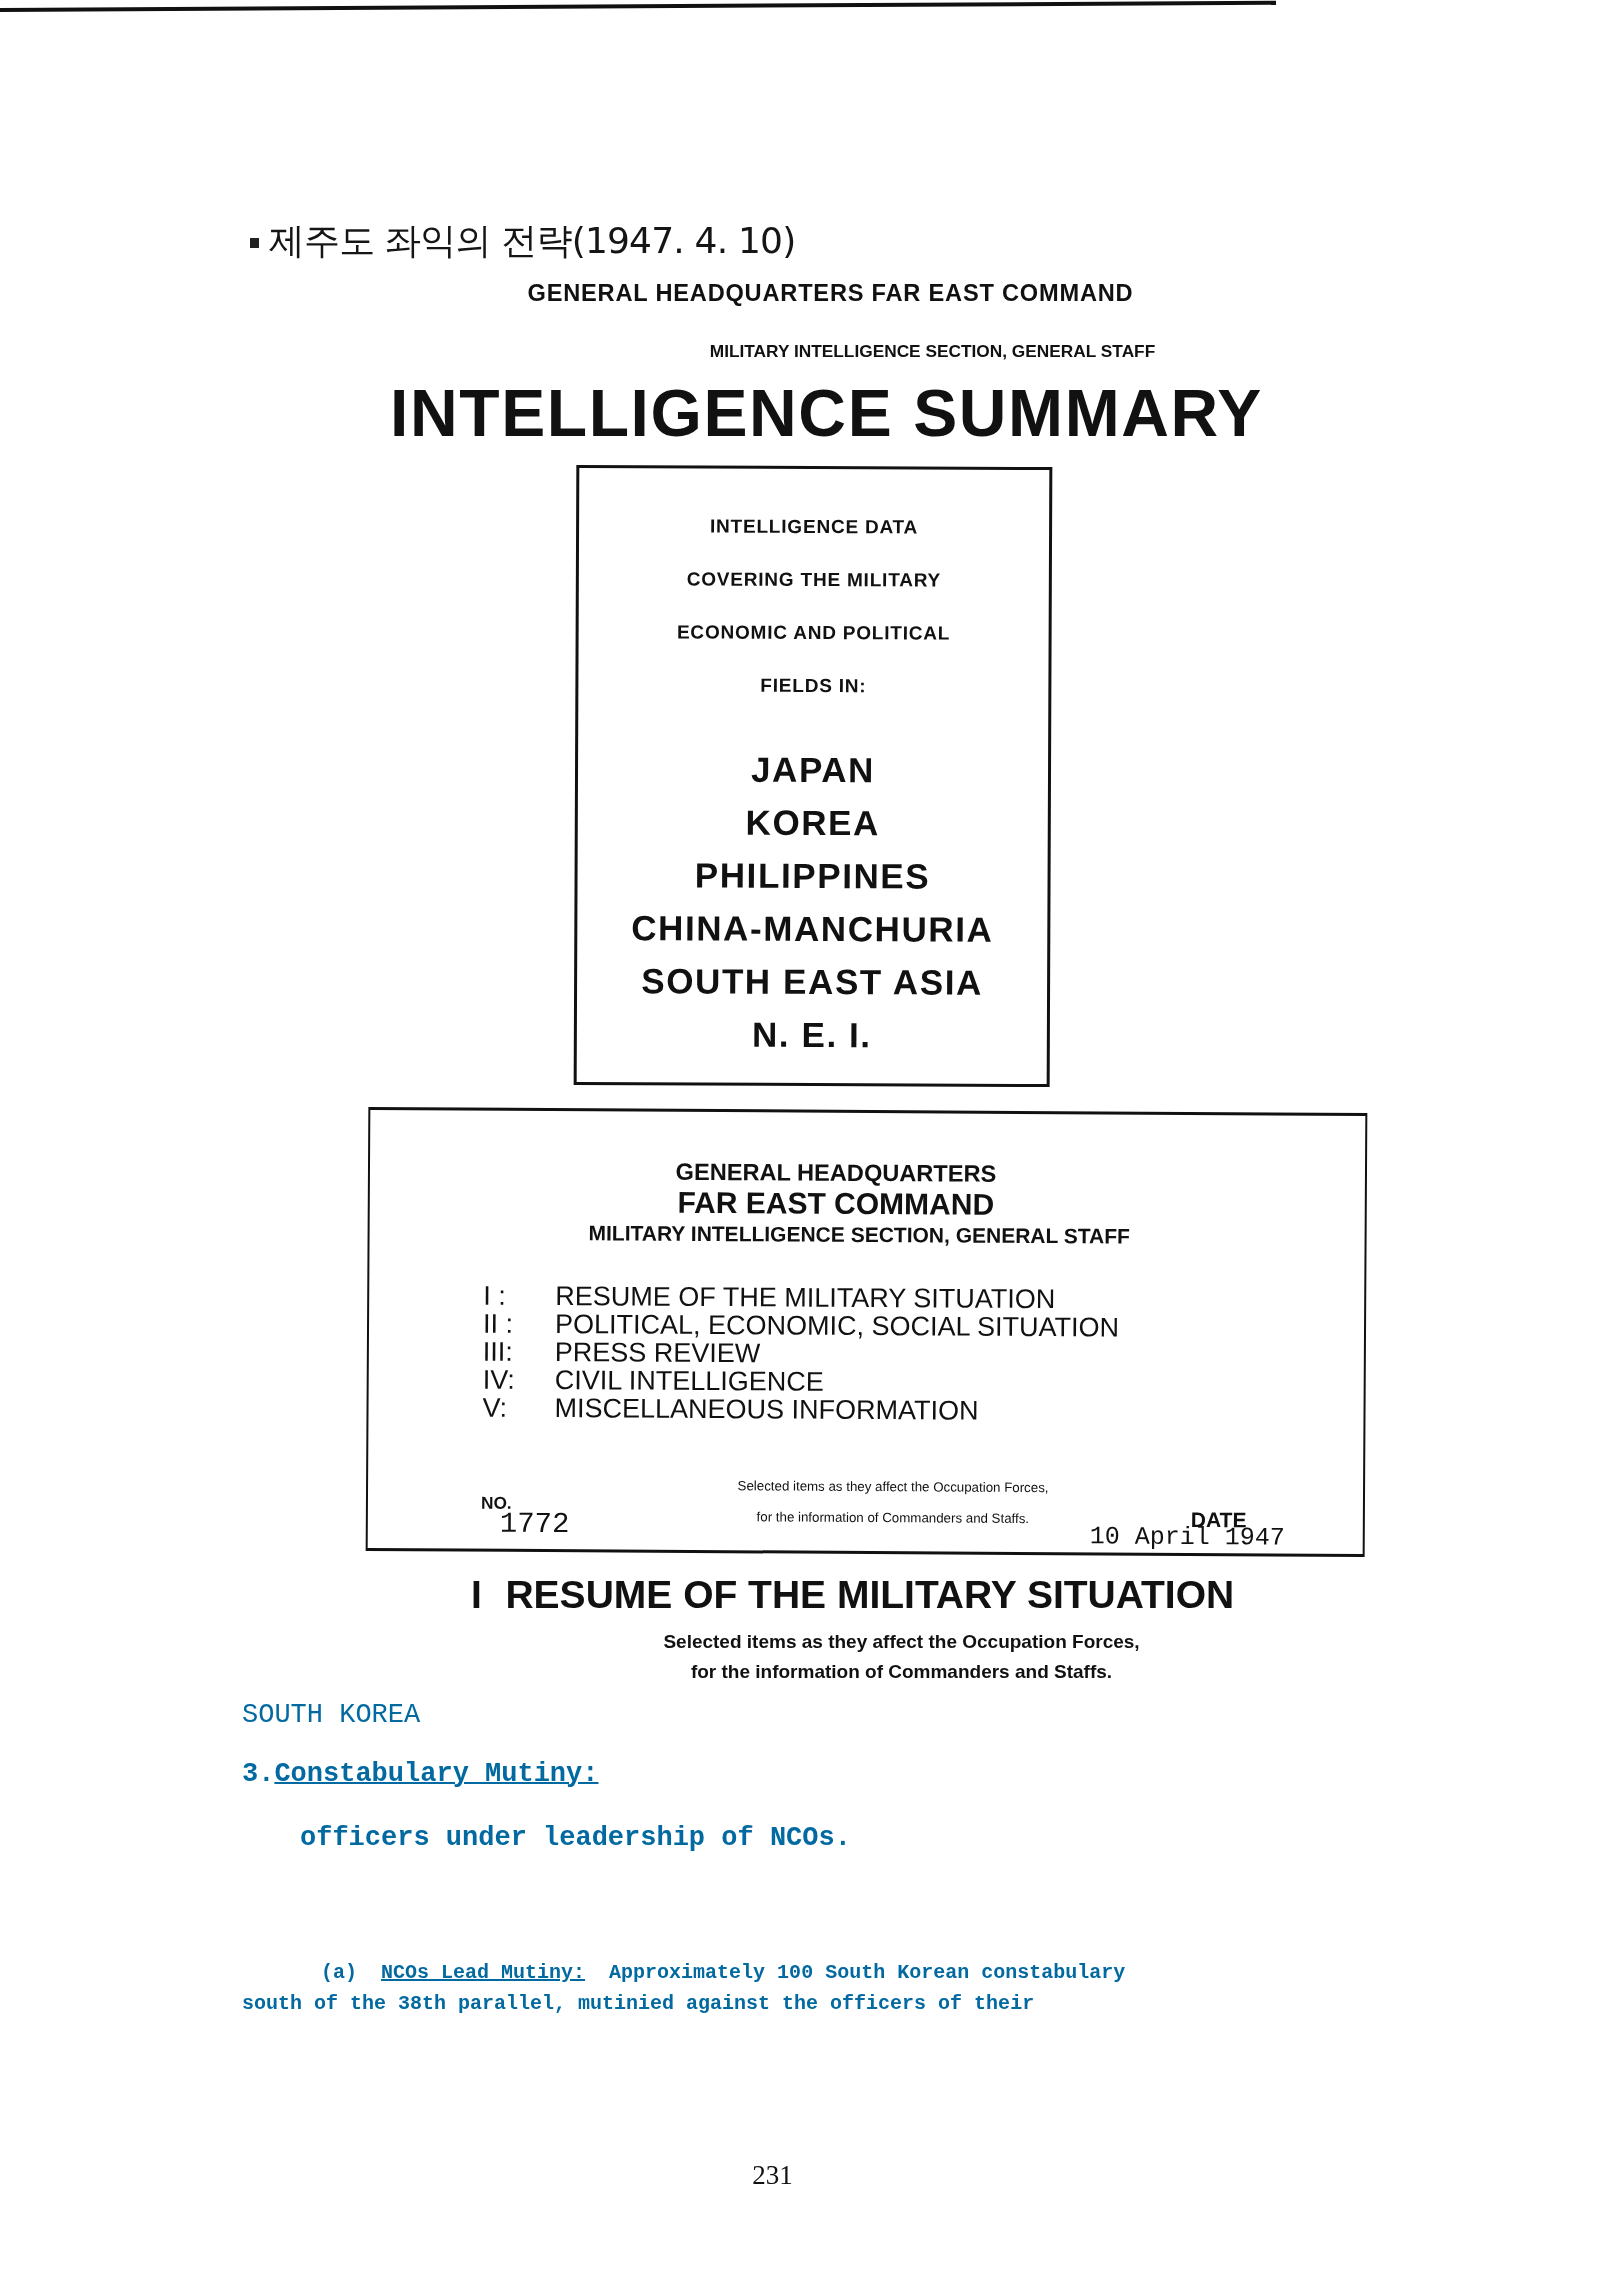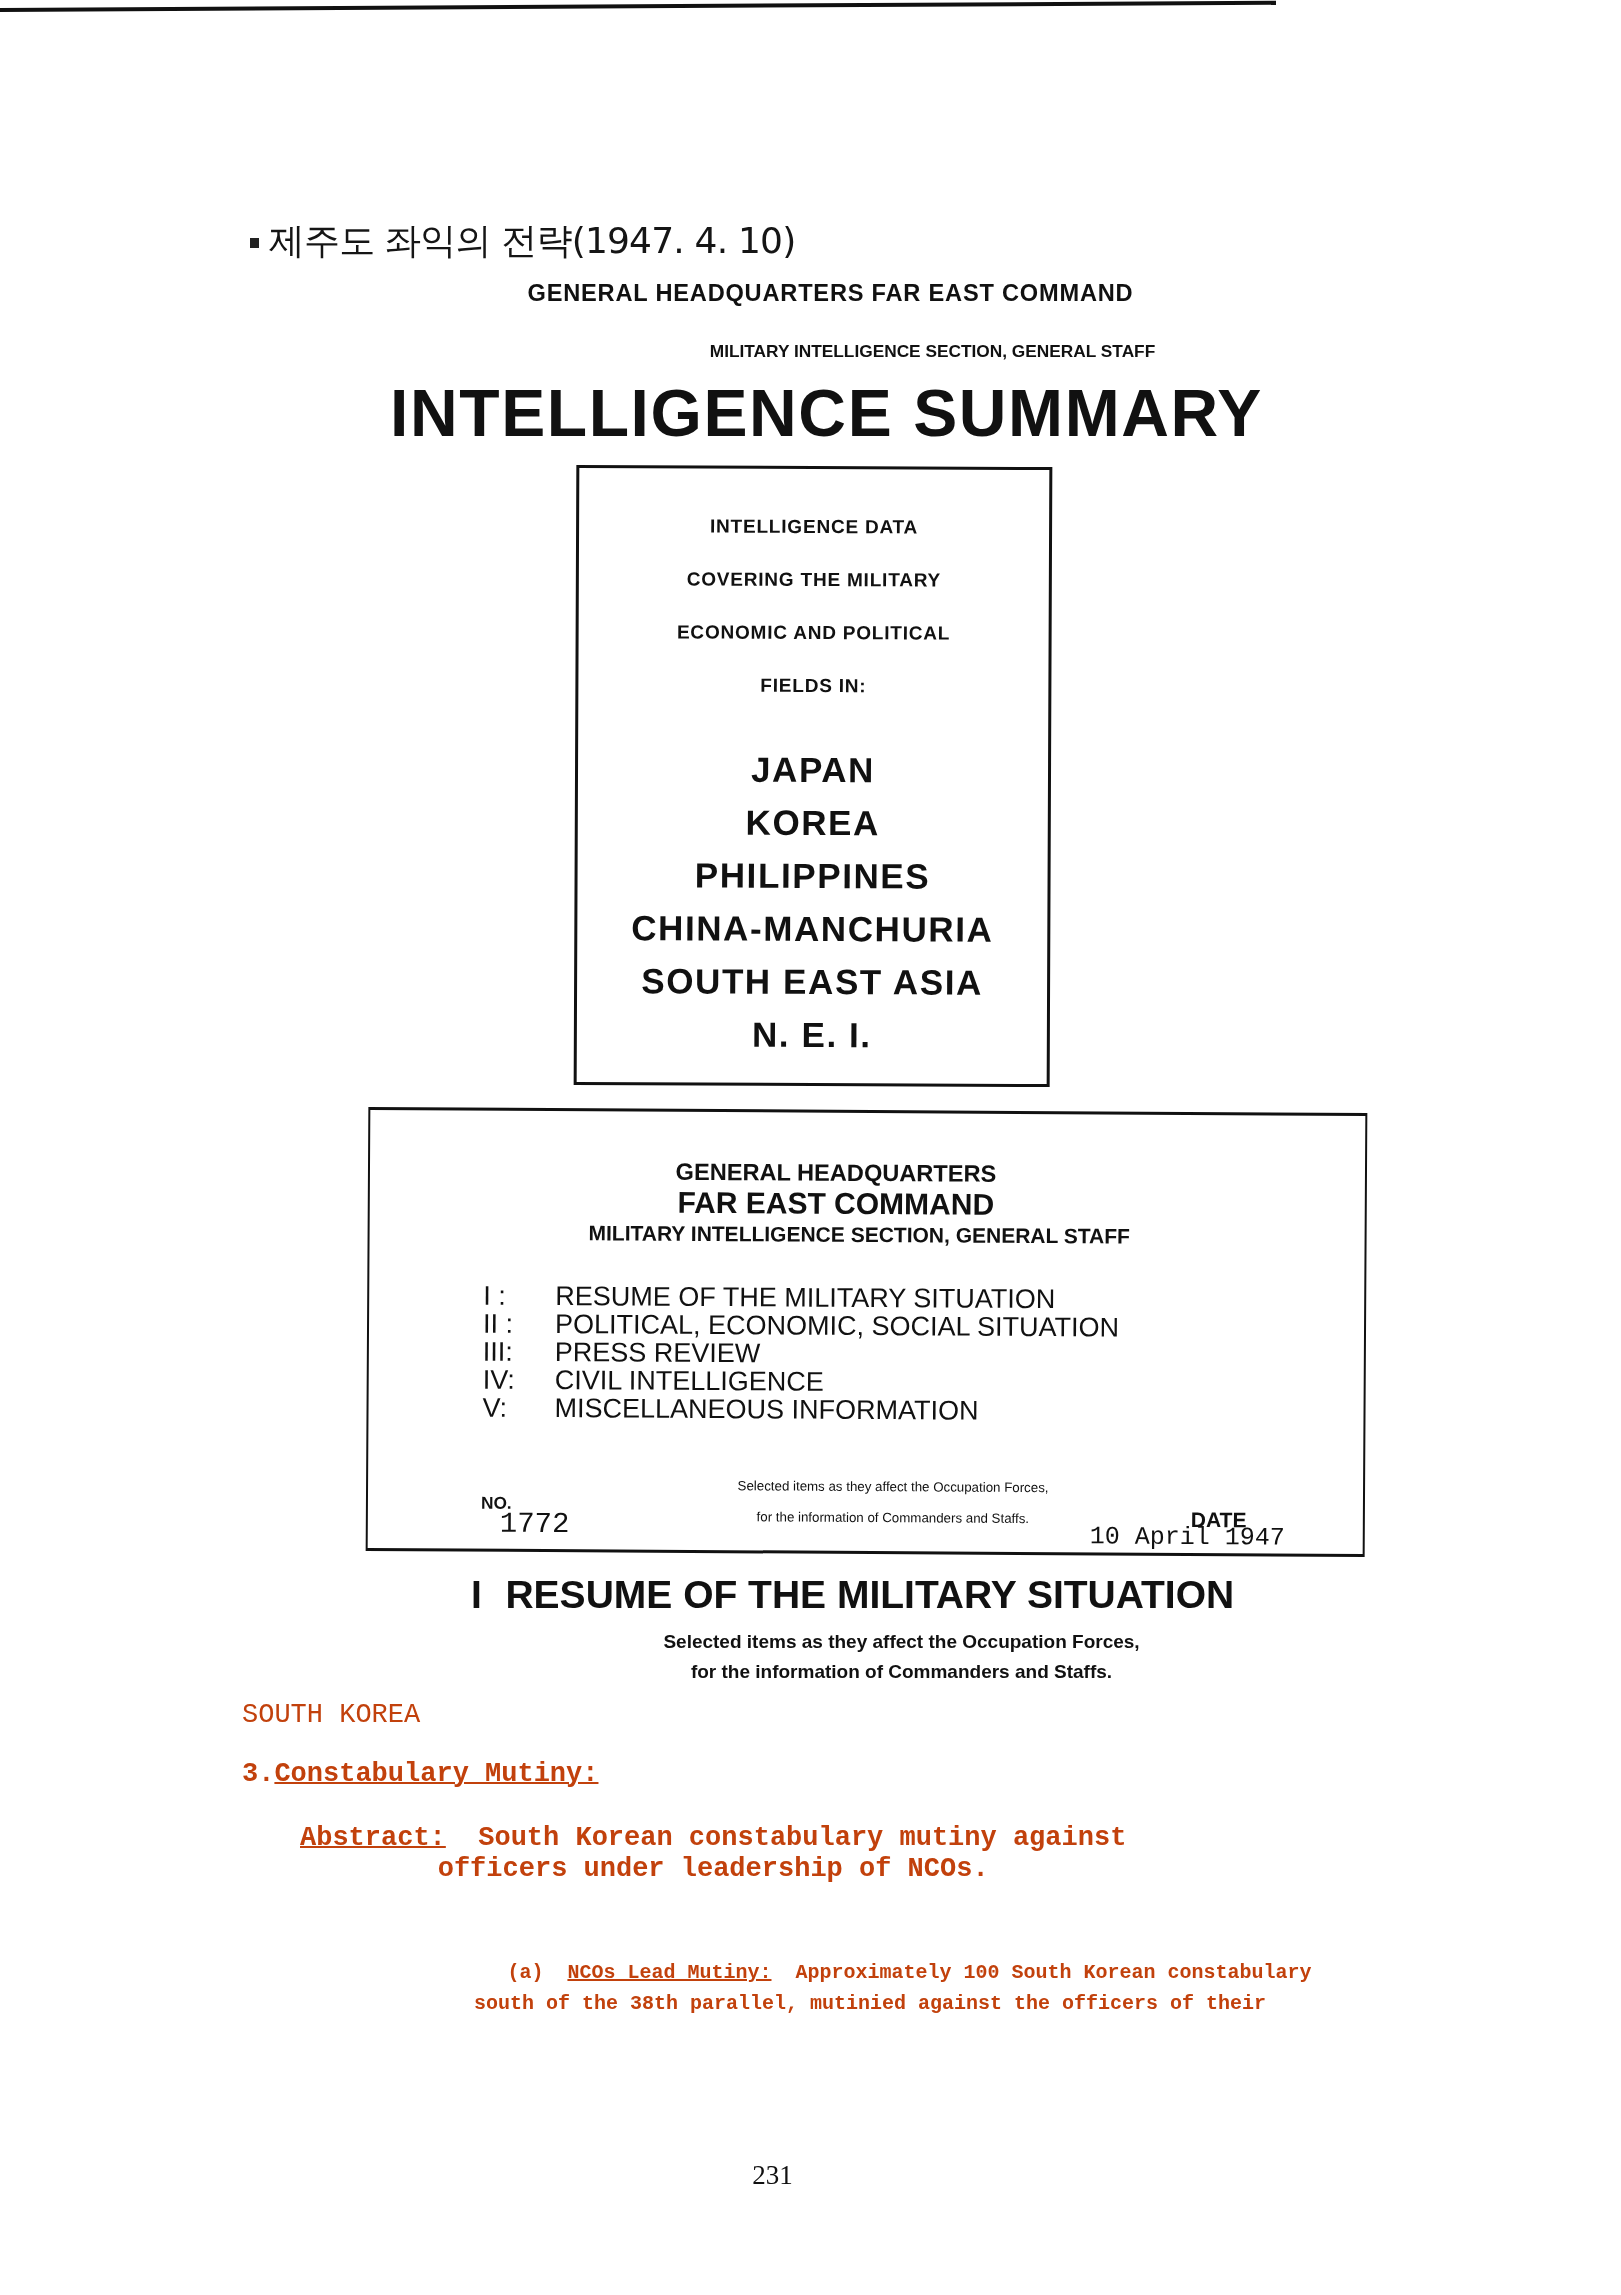--- a/index.html
+++ b/index.html
@@ -23,21 +23,21 @@
   .box2 .sections .row { display:flex; white-space:nowrap; }
   .box2 .sections .num { width:72px; display:inline-block; }
   .box2 .sel { position:absolute; left:0; width:100%; top:358px; text-align:center; font-size:13.3px; line-height:31px; padding-left:55px; box-sizing:border-box; }
   .box2 .no-label { position:absolute; left:113px; top:382px; font-weight:700; font-size:17.3px; }
   .box2 .no-val { position:absolute; left:132px; top:397px; font-family:"Liberation Mono", monospace; font-size:29px; }
   .box2 .date-label { position:absolute; left:823px; top:393px; font-weight:700; font-size:21px; }
   .box2 .date-val { position:absolute; left:722px; top:408px; font-family:"Liberation Mono", monospace; font-size:25px; }
   .sec-title { left:455px; top:1573px; font-weight:900; font-size:39px; white-space:nowrap; letter-spacing:0px;margin-left:16px; }
   .sec-title .roman { margin-right:23.6px; }
   .sec-sub { left:0; width:1622px; top:1627px; text-align:center; font-size:19px; line-height:30px; font-weight:700; padding-left:181px; box-sizing:border-box; }
-  .mono { font-family:"Liberation Mono", monospace; font-weight:700; color:#c2410c;text-align:center; }
+  .mono { font-family:"Liberation Mono", monospace; font-weight:700; color:#0369a1; }
   .south-korea { left:242px; top:1700px; font-size:27px; font-weight:400; }
   .item3 { left:242px; top:1759px; font-size:27px; }
   .item3 .u { text-decoration:underline; text-decoration-thickness:2.4px; }
   .abstract { left:300px; top:1823px; font-size:27px; line-height:31px; }
   .abstract .u { text-decoration:underline; text-decoration-thickness:2.4px; }
   .para { left:242px; top:1957px; font-size:20px; line-height:31px; width:1256px; }
   .para .u { text-decoration:underline; text-decoration-thickness:2.4px; }
   .page-num { left:0; width:1514px; top:2160px; text-align:center; font-family:"Liberation Serif", serif; font-size:27px; padding-left:31px; box-sizing:border-box; }
 </style>
 </head>
@@ -114,21 +114,20 @@
   <div>for the information of Commanders and Staffs.</div>
 </div>
 
 <div class="abs mono south-korea">SOUTH KOREA</div>
 
 <div class="abs mono item3">
   <span>3.</span><span class="u">Constabulary Mutiny:</span>
 </div>
 
 <div class="abs mono abstract">
-  <div><span class="u">Abstract:</span>&nbsp;&nbsp;<span>South Korean constabulary mutiny against</span></div>
   <div>officers under leadership of NCOs.</div>
 </div>
 
 <div class="abs mono para">
   <div style="padding-left:79px;"><span>(a)</span>&nbsp;&nbsp;<span class="u">NCOs Lead Mutiny:</span>&nbsp;&nbsp;<span>Approximately 100 South Korean constabulary</span></div>
   <div>south of the 38th parallel, mutinied against the officers of their</div>
 </div>
 
 <div class="abs page-num">231</div>
 

